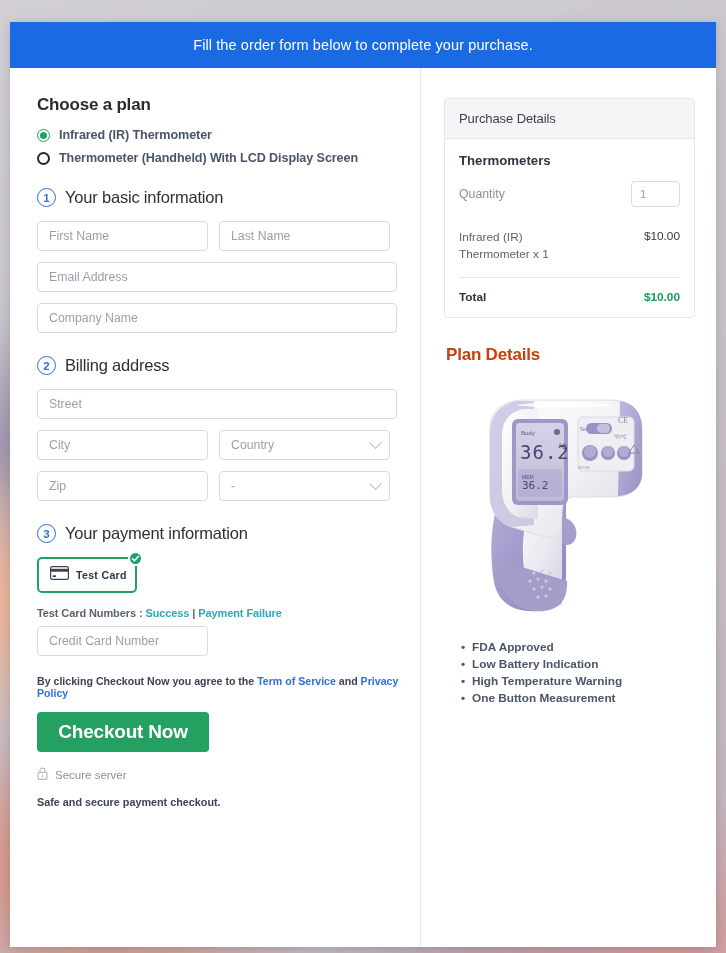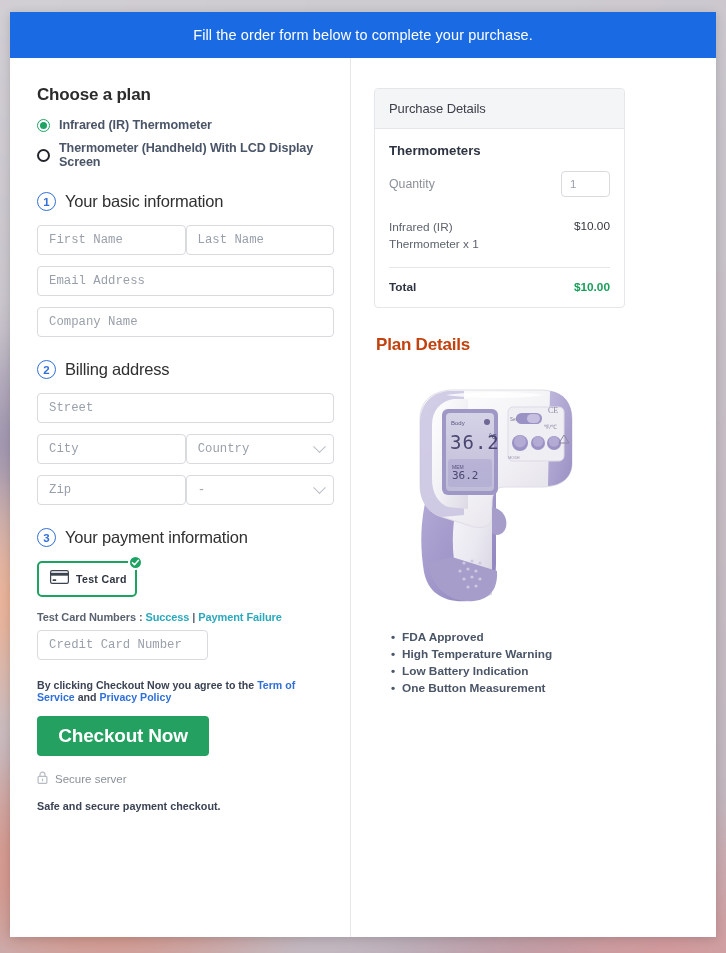--- a/index.html
+++ b/index.html
@@ -29,21 +29,21 @@
       radial-gradient(ellipse 500px 300px at 50% 4%, rgba(205,203,208,.9) 0%, rgba(205,203,208,0) 70%),
       linear-gradient(160deg, #d3d0d6 0%, #c9c4cb 35%, #c6bcc3 65%, #bfb4bd 100%);
     filter: blur(16px);
     z-index: 0;
   }
 
   
   #checkout-card {
     position: absolute;
     left: 10px;
-    top: 12px;
+    top: 22px;
     width: 706px;
     height: 925px;
     background: #ffffff;
     box-shadow: 0 2px 10px rgba(0,0,0,.16);
     z-index: 2;
     overflow: hidden;
   }
 
   #order-banner {
     height: 46px;
@@ -55,21 +55,21 @@
     justify-content: center;
     letter-spacing: .1px;
   }
 
   #card-body {
     display: flex;
     height: 879px;
   }
 
   #form-column {
-    width: 341px;
+    width: 411px;
     border-right: 1px solid #e7e7e9;
     padding: 27px 16px 0 27px;
   }
 
   #summary-column {
     width: 294px;
     padding: 30px 20px 0 23px;
   }
 
   
@@ -126,21 +126,21 @@
   }
   .radio-dot.off { border: 2px solid #23252b; }
   .radio-label {
     font-size: 12.6px;
     font-weight: bold;
     color: #4a5568;
     letter-spacing: -.1px;
   }
 
   
-  .row { display: flex; margin-bottom: 11px; font-family: Liberation Mono, monospace; }
+  .row { display: flex; gap: 11px; margin-bottom: 11px; }
   .fld {
     height: 30px;
     border: 1px solid #d8dade;
     border-radius: 4px;
     background: #fff;
     display: flex;
     align-items: center;
     padding: 0 11px;
     font-size: 12.3px;
     color: #9aa0ab;
@@ -536,20 +536,20 @@
             <circle cx="76" cy="220" r="1.6"></circle>
               <circle cx="84" cy="219" r="1.6"></circle>
           </g>
 
           <path d="M54 28 C80 24 130 24 152 28 C130 32 80 32 54 28 Z" fill="#ffffff" opacity=".8"></path>
         </svg>
       </div>
 
       <ul id="features">
         <li>FDA Approved</li>
+        <li>Low Battery Indication</li>
         <li>High Temperature Warning</li>
-        <li>Low Battery Indication</li>
         <li>One Button Measurement</li>
       </ul>
 
     </div>
   </div>
 </div>
 
 </body></html>

